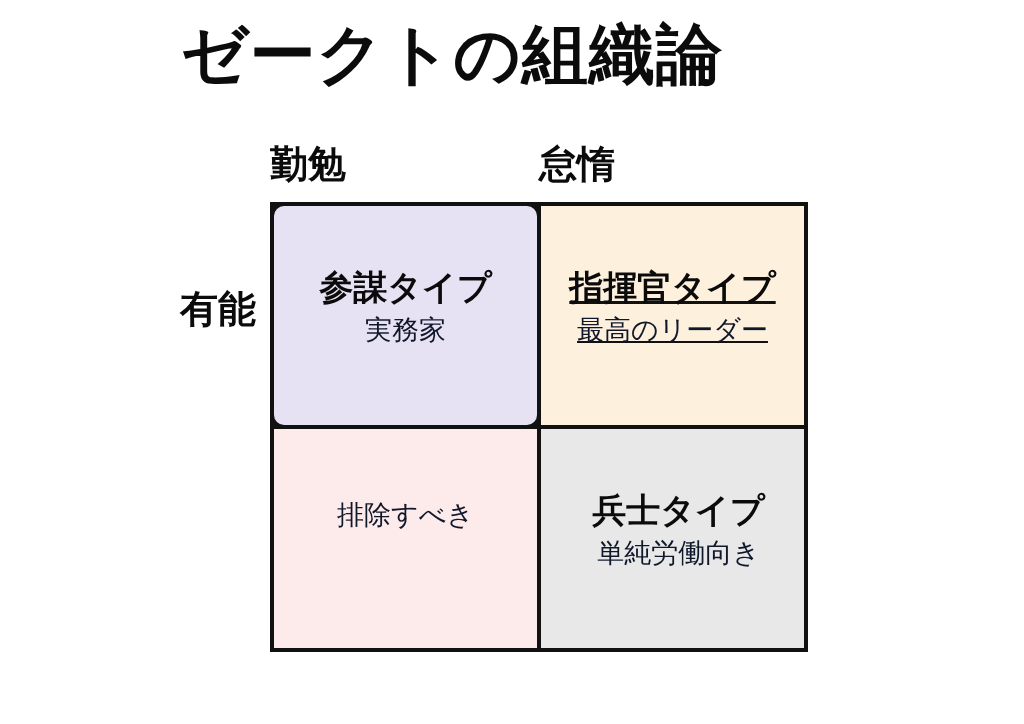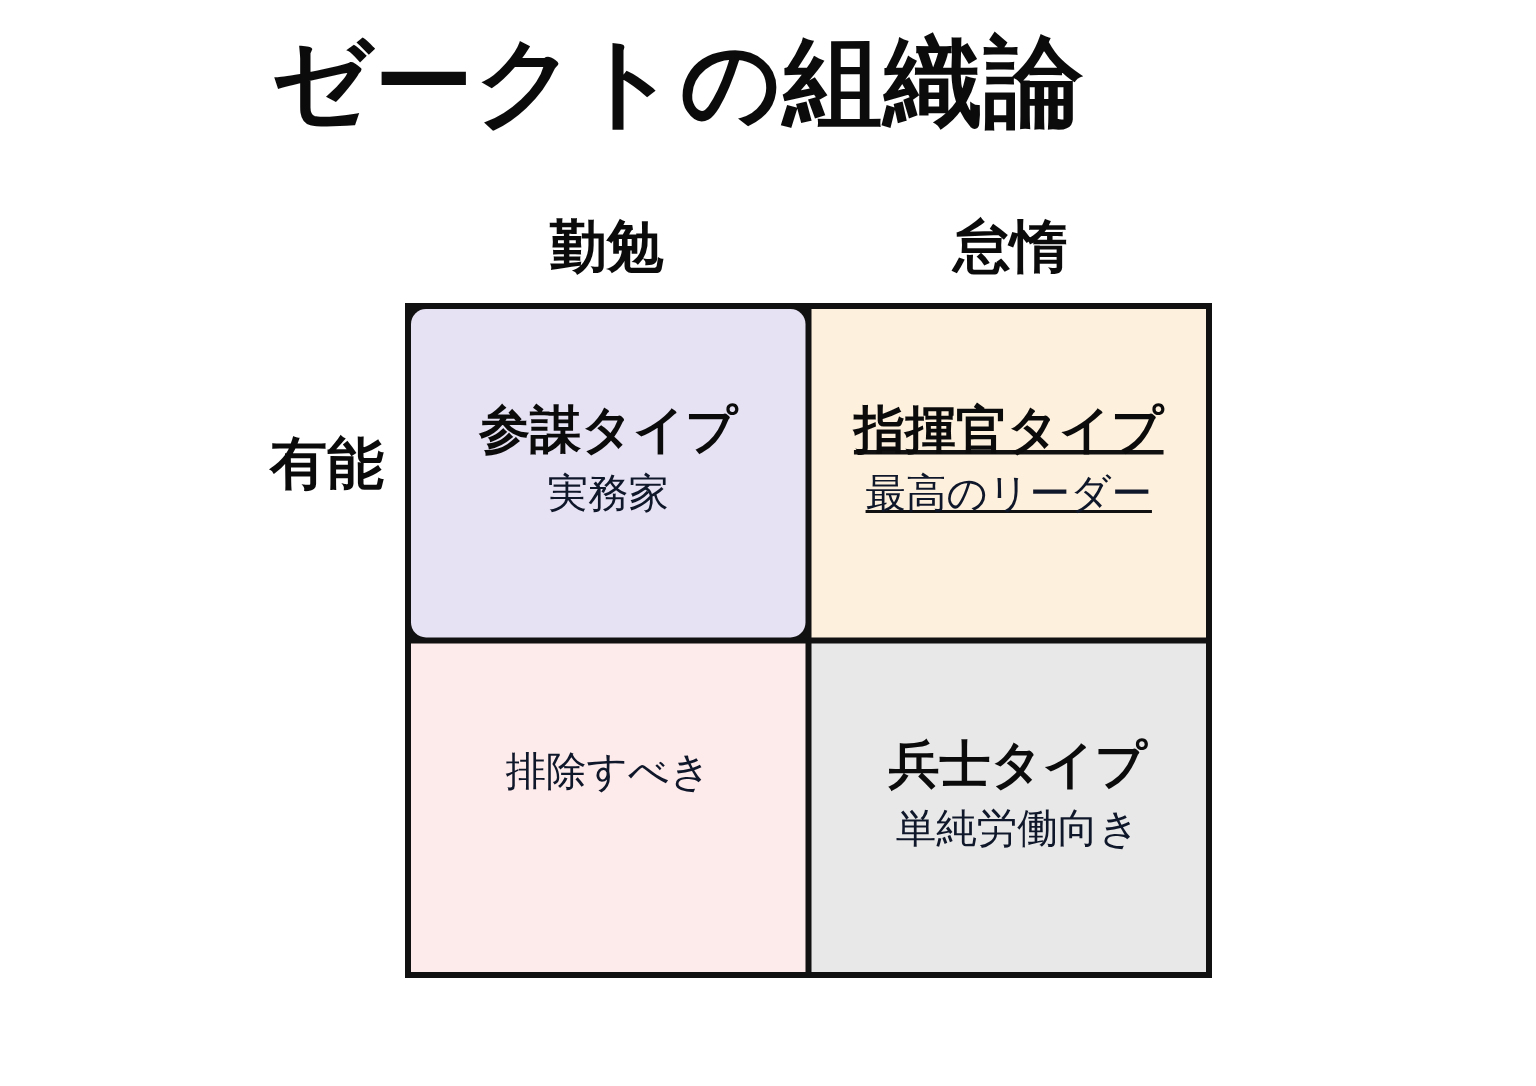--- a/index.html
+++ b/index.html
@@ -45,21 +45,20 @@
   .col-headers {
     position: absolute;
     left: 0;
     top: -66px;
     width: 538px;
     height: 56px;
     display: flex;
   }
   .col-header {
     flex: 1 1 50%;
-    text-align: center;
     font-size: 38px;
     font-weight: 700;
     line-height: 56px;
     color: #0b0b0b;
     white-space: nowrap;
   }
 
   
   .row-labels {
     position: absolute;
@@ -72,21 +71,21 @@
     position: absolute;
     right: 0;
     width: 104px;
     text-align: right;
     font-size: 38px;
     font-weight: 700;
     line-height: 1;
     color: #0b0b0b;
     white-space: nowrap;
   }
-  .row-label.top    { top: 88px; }
+  .row-label.top    { top: 88px; font-family: Liberation Serif, serif; }
   .row-label.bottom { top: 313px; }
 
   
   .quadrant-grid {
     position: absolute;
     left: 0;
     top: 0;
     width: 538px;
     height: 450px;
     box-sizing: border-box;

